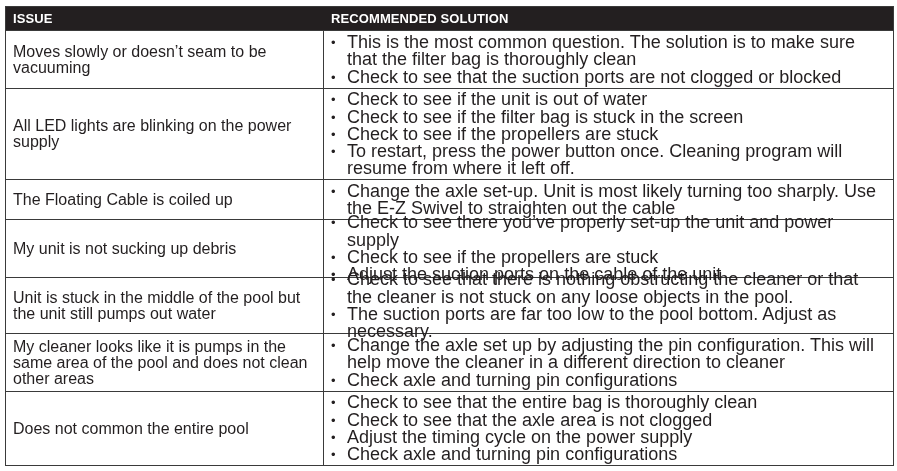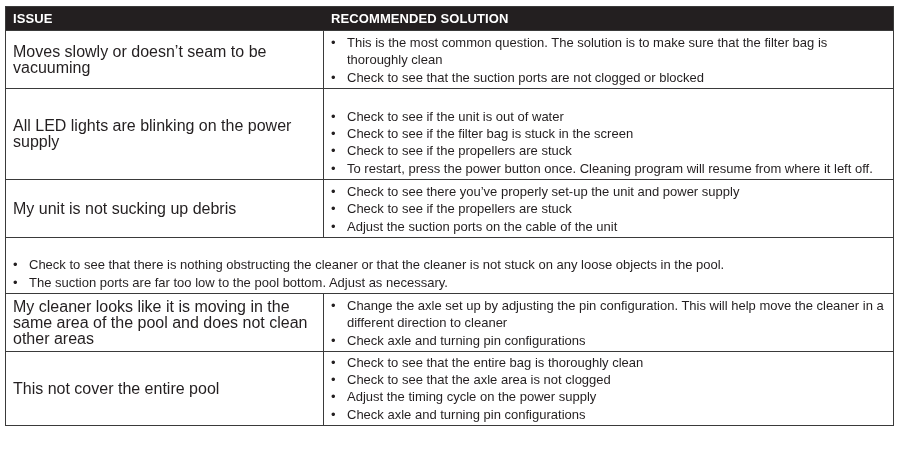--- a/index.html
+++ b/index.html
@@ -7,21 +7,21 @@
          font-family: "Liberation Sans", "DejaVu Sans", sans-serif; color: #231f20; }
   .table { position: absolute; left: 5px; top: 6px; width: 887px; border-collapse: collapse; }
   .table { border: 1.5px solid #3a3a3a; }
   .hdr { display: flex; background: #231f20; color: #ffffff; height: 23px; }
   .hdr .c1, .hdr .c2 { font-weight: bold; font-size: 13px; line-height: 23px; padding-left: 7px; letter-spacing: 0.1px; }
   .hdr .c1 { width: 311px; }
   .hdr .c2 { flex: 1; }
   .row { display: flex; border-top: 1.5px solid #3a3a3a; box-sizing: border-box; }
   .row .c1 { width: 311px; border-right: 1.5px solid #3a3a3a; display: flex; align-items: center;
              padding-left: 7px; padding-right: 6px; font-size: 16px; line-height: 16px; box-sizing: border-box; width: 318px; }
-  .row .c2 { flex: 1; padding: 3px 8px 2px 7px; font-size: 13px; line-height: 17.3px; display: flex; flex-direction: column; justify-content: flex-end; }
+  .row .c2 { flex: 1; padding: 3px 8px 2px 7px; font-size: 18px; line-height: 17.3px; display: flex; flex-direction: column; justify-content: center; }
   .row ul { margin: 0; padding: 0; list-style: none; }
   .row li { position: relative; padding-left: 16px; }
   .row li::before { content: "\2022"; position: absolute; left: 0; top: 0; font-size: 13px; }
 </style>
 </head>
 <body>
 
 <div class="table">
   <div class="hdr">
     <div class="c1">ISSUE</div>
@@ -43,53 +43,62 @@
     <div class="c2">
       <ul>
         <li>Check to see if the unit is out of water</li>
         <li>Check to see if the filter bag is stuck in the screen</li>
         <li>Check to see if the propellers are stuck</li>
         <li>To restart, press the power button once.  Cleaning program will resume from where it left off.</li>
       </ul>
     </div>
   </div>
 
+  <div class="row" style="height:40px">
+    <div class="c1">The Floating Cable is coiled up</div>
+    <div class="c2">
+      <ul>
+        <li>Change the axle set-up. Unit is most likely turning too sharply.  Use the E-Z Swivel to straighten out the cable</li>
+      </ul>
+    </div>
+  </div>
 
   <div class="row" style="height:58px">
     <div class="c1">My unit is not sucking up debris</div>
     <div class="c2">
       <ul>
         <li>Check to see there you’ve properly set-up the unit and power supply</li>
         <li>Check to see if the propellers are stuck</li>
         <li>Adjust the suction ports on the cable of the unit</li>
       </ul>
     </div>
   </div>
 
   <div class="row" style="height:56px">
+    <div class="c1">Unit is stuck in the middle of the pool but the unit still pumps out water</div>
     <div class="c2">
       <ul>
         <li>Check to see that there is nothing obstructing the cleaner or that the cleaner is not stuck on any loose objects in the pool.</li>
         <li>The suction ports are far too low to the pool bottom.  Adjust as necessary.</li>
       </ul>
     </div>
   </div>
 
   <div class="row" style="height:58px">
-    <div class="c1">My cleaner looks like it is moving in the same area of the pool and does not clean other areas</div>
+    <div class="c1">My cleaner looks like it is pumps in the same area of the pool and does not clean other areas</div>
     <div class="c2">
       <ul>
         <li>Change the axle set up by adjusting the pin configuration.  This will help move the cleaner in a different direction to cleaner</li>
         <li>Check axle and turning pin configurations</li>
       </ul>
     </div>
   </div>
 
   <div class="row" style="height:74px">
-    <div class="c1">This not cover the entire pool</div>
+    <div class="c1">Does not common the entire pool</div>
     <div class="c2">
       <ul>
         <li>Check to see that the entire bag is thoroughly clean</li>
         <li>Check to see that the axle area is not clogged</li>
         <li>Adjust the timing cycle on the power supply</li>
         <li>Check axle and turning pin configurations</li>
       </ul>
     </div>
   </div>
 </div>

